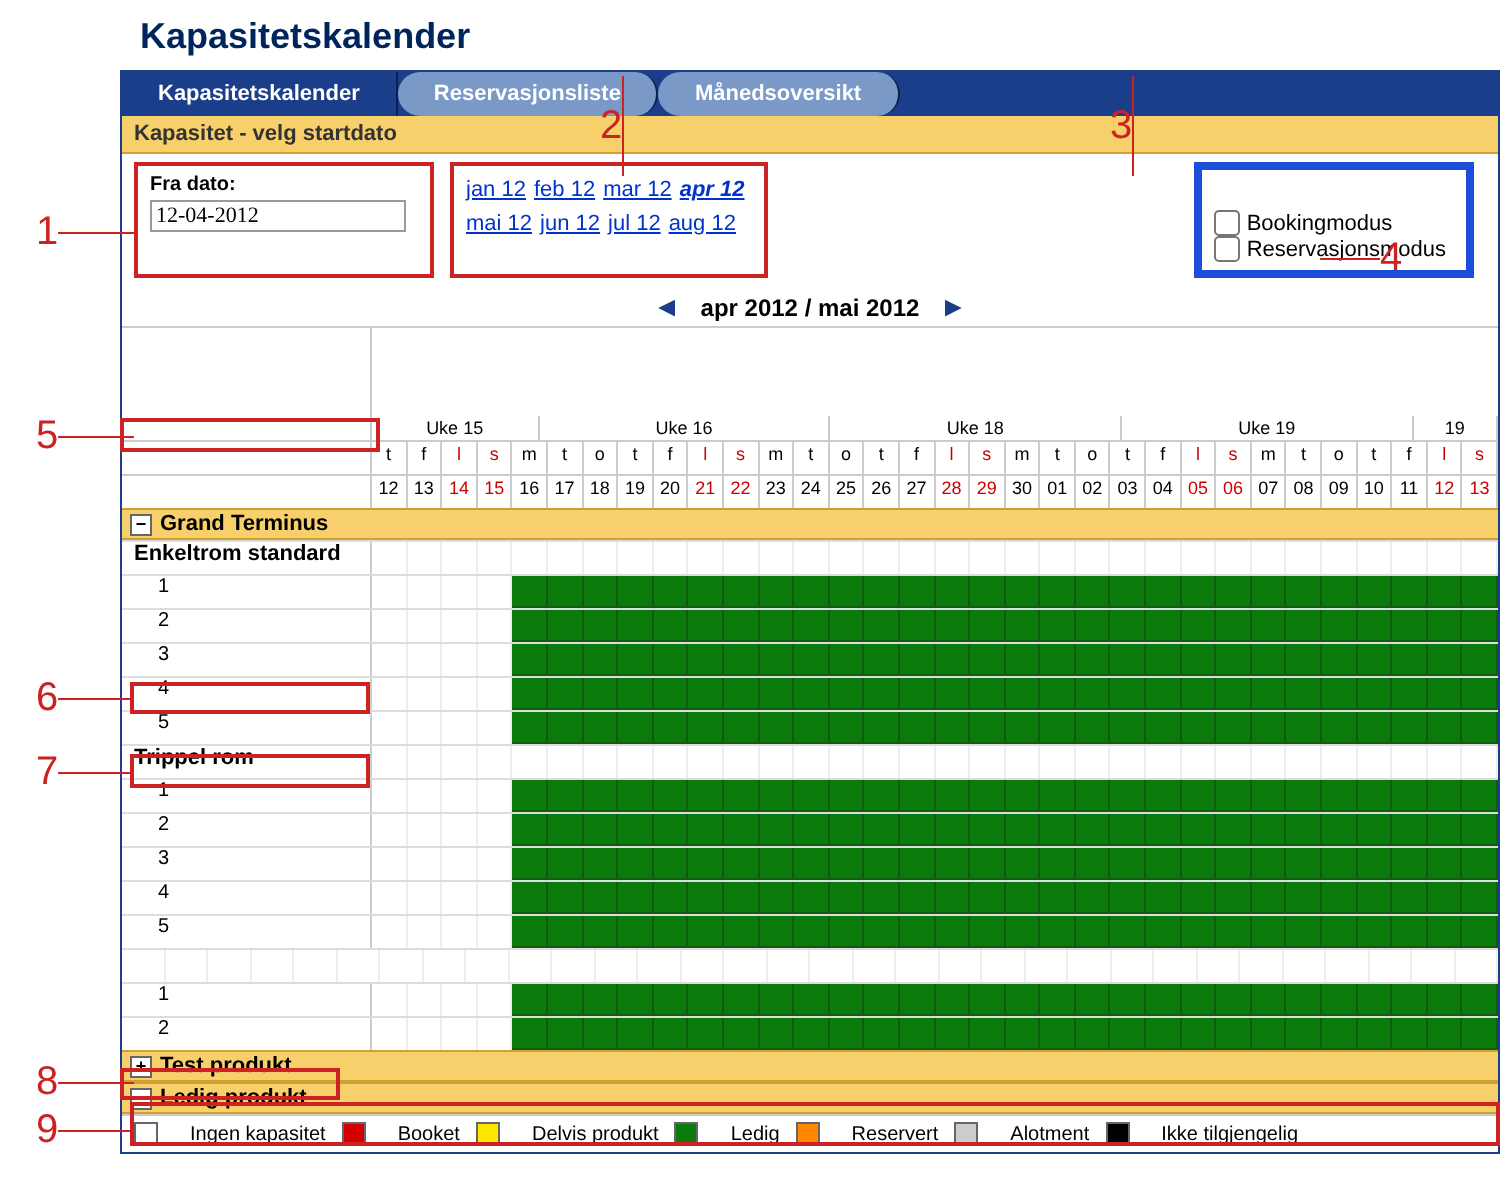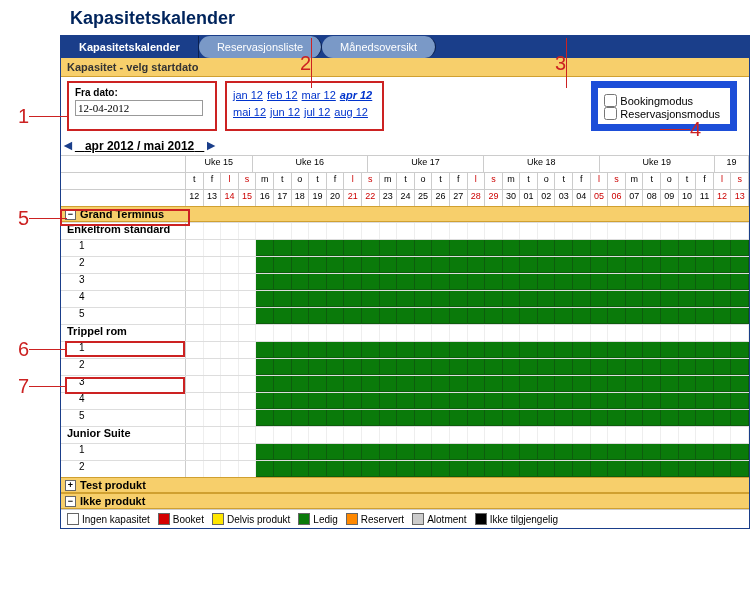--- a/index.html
+++ b/index.html
@@ -2,53 +2,53 @@
 <html><head>
 <meta charset="utf-8">
 <style>
   * { box-sizing: border-box; margin: 0; padding: 0; }
   body { font-family: Verdana, Arial, sans-serif; font-size: 11px; background: #fff; }
   .page { width: 755px; position: relative; }
   .title { font-size: 18px; font-weight: bold; color: #00245c; padding: 8px 0 6px 70px; }
   .main-box { margin-left: 60px; border: 1px solid #1a3e8a; width: 690px; position: relative; }
   .tabs { display: flex; background: #1a3e8a; }
   .tab { padding: 5px 18px; font-size: 11px; color: #fff; font-weight: bold; border-right: 1px solid #0a2050; cursor: pointer; }
-  .tab.inactive { background: #7a99c7; color: #fff; font-weight: normal; border-radius: 11px; }
+  .tab.inactive { background: #7a99c7; color: #fff; font-weight: bold; border-radius: 11px; }
   .section-bar { background: #f7cf6b; padding: 3px 6px; font-weight: bold; font-size: 11px; color: #333; border-bottom: 1px solid #d0a030; }
   .controls { display: flex; padding: 4px 6px; gap: 8px; position: relative; justify-content: center; }
   .fra-block { border: 2px solid #c22; padding: 4px 6px 6px 6px; width: 150px; }
   .fra-block label { font-weight: bold; display: block; margin-bottom: 2px; font-size: 10px; }
   .fra-block input { width: 128px; font-size: 11px; border: 1px solid #999; padding: 1px 2px; font-family: Liberation Serif, serif; }
   .month-links { border: 2px solid #c22; padding: 4px 6px; line-height: 1.5; }
   .month-links a { color: #0033cc; text-decoration: underline; margin-right: 4px; font-size: 11px; cursor: pointer; }
   .month-links a.current { font-weight: bold; font-style: italic; }
-  .mode-block { border: 7px solid #1d4ed8; padding: 6px 10px 4px 6px; margin-left: auto; margin-right: 6px; }
+  .mode-block { border: 4px solid #1d4ed8; padding: 20px 10px 4px 6px; margin-left: auto; margin-right: 6px; }
   .mode-block div { display: flex; align-items: center; gap: 3px; }
-  .nav-line { text-align: left; font-weight: bold; padding: 2px 0; font-size: 12px; text-decoration: underline; }
+  .nav-line { text-align: center; font-weight: bold; padding: 2px 0; font-size: 12px; }
   .nav-line .arrow { color: #1a3e8a; cursor: pointer; font-size: 14px; display: inline-block; }
   .weeks-row, .days-row, .nums-row { display: flex; border-top: 1px solid #ccc; }
   .row-label { width: 125px; flex-shrink: 0; border-right: 1px solid #ccc; padding-left: 4px; font-size: 10px; display: flex; align-items: center; min-height: 16px; }
   .week-cell, .day-cell { flex: 1; border-right: 1px solid #ccc; text-align: center; font-size: 9px; padding: 1px 0; }
-  .week-cell { flex: 7; }
+  .week-cell { flex: 7; margin-top: 44px; }
   .week-cell.small { flex: 2; }
   .week-cell.first { flex: 4; }
   .day-cell { min-width: 0; }
   .day-cell.wk { color: #c00; }
   .group-row { background: #f7cf6b; border-top: 1px solid #d0a030; border-bottom: 1px solid #d0a030; padding: 1px 4px; font-weight: bold; font-size: 11px; display: flex; align-items: center; }
   .group-row .toggle { width: 11px; height: 11px; border: 1px solid #666; background: #fff; display: inline-flex; align-items: center; justify-content: center; font-size: 9px; line-height: 1; margin-right: 4px; cursor: pointer; }
   .cat-row { display: flex; border-top: 1px solid #ddd; justify-content: center; }
   .cat-label { width: 125px; flex-shrink: 0; border-right: 1px solid #ccc; padding-left: 6px; font-weight: bold; font-size: 11px; }
   .cells { flex: 1; display: flex; }
   .cell { flex: 1; min-height: 16px; }
   .cell.white { background: #fff; border-right: 1px solid #eee; }
   .cell.green { background: #0a7a0a; border-right: 1px solid #0d5d0d; border-bottom: 1px solid #0d5d0d; }
   .room-row { display: flex; border-top: 1px solid #ddd; }
   .room-label { width: 125px; flex-shrink: 0; border-right: 1px solid #ccc; padding-left: 18px; font-size: 10px; min-height: 16px; }
   .legend { display: flex; gap: 8px; align-items: center; padding: 3px 6px; border-top: 1px solid #ccc; flex-wrap: nowrap; font-size: 10px; }
-  .legend-item { display: flex; align-items: center; gap: 3px; }
+  .legend-item { display: flex; align-items: center; gap: 16px; }
   .swatch { width: 12px; height: 12px; border: 1px solid #666; }
   .callout { position: absolute; color: #c22; font-size: 20px; font-weight: normal; display: flex; align-items: center; z-index: 10; }
   .callout .line { height: 1px; background: #c22; }
   .callout-r { flex-direction: row-reverse; }
   .red-box-overlay { position: absolute; border: 2px solid #c22; pointer-events: none; z-index: 5; }
 </style>
 </head>
 <body>
 <div class="page">
 
@@ -124,21 +124,20 @@
     <span class="arrow">◄</span>
     &nbsp;&nbsp;<span>apr 2012 / mai 2012</span>&nbsp;&nbsp;
     <span class="arrow">►</span>
   </div>
 
   <div id="grid">
         <div class="weeks-row">
           <div class="row-label"></div>
           <div class="week-cell first">Uke 15</div>
           <div class="week-cell ">Uke 16</div>
-          <div class="week-cell ">Uke 17</div>
           <div class="week-cell ">Uke 18</div>
           <div class="week-cell ">Uke 19</div>
           <div class="week-cell small">19</div>
         </div>
         <div class="days-row">
           <div class="row-label"></div>
           <div class="day-cell">t</div>
           <div class="day-cell">f</div>
           <div class="day-cell wk">l</div>
           <div class="day-cell wk">s</div>
@@ -648,21 +647,20 @@
             <div class="cell green"></div>
             <div class="cell green"></div>
             <div class="cell green"></div>
             <div class="cell green"></div>
             <div class="cell green"></div>
             <div class="cell green"></div>
             <div class="cell green"></div>
           </div>
         </div>
         <div class="cat-row">
-          <div class="cat-label">Junior Suite</div>
           <div class="cells">
             <div class="cell white"></div>
             <div class="cell white"></div>
             <div class="cell white"></div>
             <div class="cell white"></div>
             <div class="cell white"></div>
             <div class="cell white"></div>
             <div class="cell white"></div>
             <div class="cell white"></div>
             <div class="cell white"></div>
@@ -764,21 +762,21 @@
             <div class="cell green"></div>
             <div class="cell green"></div>
           </div>
         </div>
         <div class="group-row">
           <span class="toggle">+</span>
           <span>Test produkt</span>
         </div>
         <div class="group-row">
           <span class="toggle">−</span>
-          <span>Ikke produkt</span>
+          <span>Ledig produkt</span>
         </div>
       </div>
 
   <div class="legend" id="legend">
         <div class="legend-item">
           <span class="swatch" style="background: rgb(255, 255, 255);"></span>
           <span>Ingen kapasitet</span>
         </div>
         <div class="legend-item">
           <span class="swatch" style="background: rgb(212, 0, 0);"></span>

